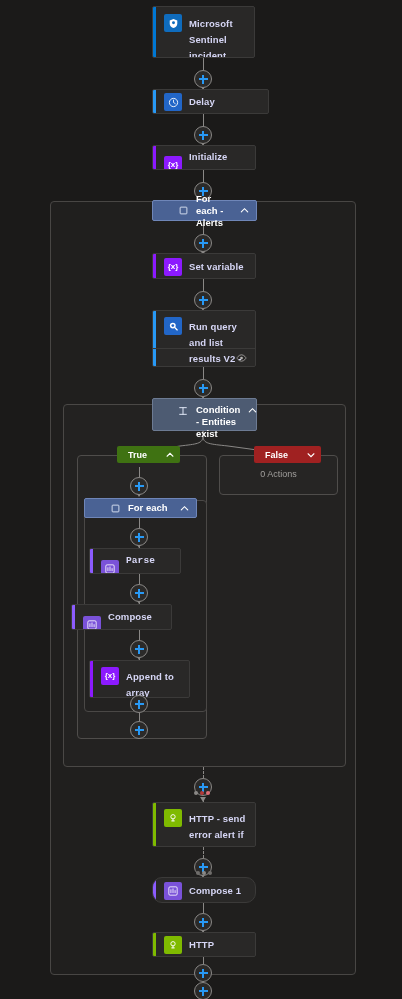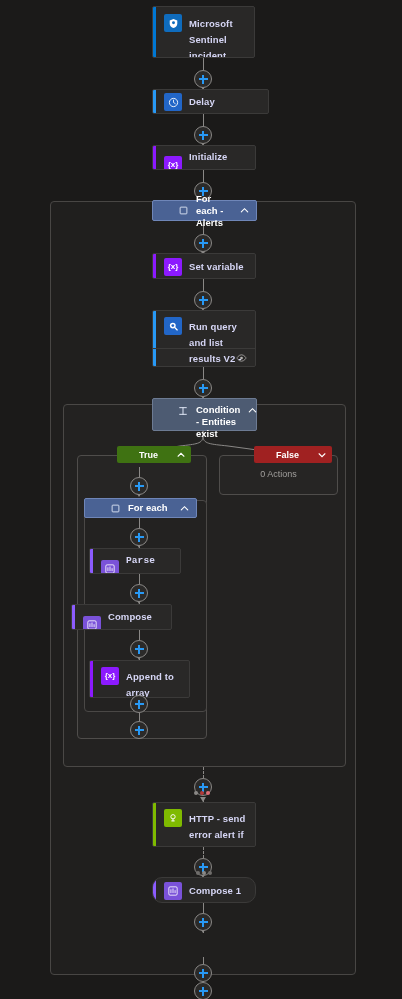--- a/index.html
+++ b/index.html
@@ -121,21 +121,21 @@
     line-height: 12px;
   }
   .chev { flex:0 0 11px; width:11px; height:11px; margin-top:1px; }
 
   
   .branch-label {
     position:absolute;
     height: 17px;
     border-radius: 2px;
     display:flex; align-items:center; gap:18px;
-    padding: 0 5px 0 22px;
+    padding: 0 5px 0 11px;
     font-size: 9px; font-weight:bold; color:#fff;
     z-index: 7; cursor:pointer;
   }
   .branch-label.t { background:#3f7212; }
   .branch-label.f { background:#a02121; }
 
   .empty-actions {
     position:absolute;
     color:#a19f9d;
     font-size: 9px;
@@ -456,17 +456,29 @@
             <rect x="1" y="1" width="10" height="10" rx="1.5" fill="none" stroke="#fff" stroke-width="1"></rect>
             <path d="M3.5 8V4.5M6 8V3.5M8.5 8V5.5" stroke="#fff" stroke-width="1" stroke-linecap="round"></path>
           </svg>
       </div>
       <div class="card-title" style="padding-top:0;">Compose 1</div>
     </div>
   </div>
 
   <div class="plus" style="left:194px; top:913px;"></div>
 
+  <div class="card" style="left:152px; top:932px; width:104px; height:25px;">
+    <div class="accent" style="background:#7fba00;"></div>
+    <div class="card-body" style="padding:3px 8px 3px 11px; align-items:center;">
+      <div class="card-icon" style="background:#7fba00;">
+        <svg width="10" height="10" viewBox="0 0 12 12">
+            <circle cx="6" cy="4.5" r="2.6" fill="none" stroke="#fff" stroke-width="1.1"></circle>
+            <path d="M6 7.1V9.5M4.4 9.5h3.2" stroke="#fff" stroke-width="1.1" stroke-linecap="round"></path>
+          </svg>
+      </div>
+      <div class="card-title" style="padding-top:0;">HTTP</div>
+    </div>
+  </div>
 
   <div class="plus" style="left:194px; top:964px;"></div>
   <div class="plus" style="left:194px; top:982px;"></div>
 
 </div>
 
 </body></html>

